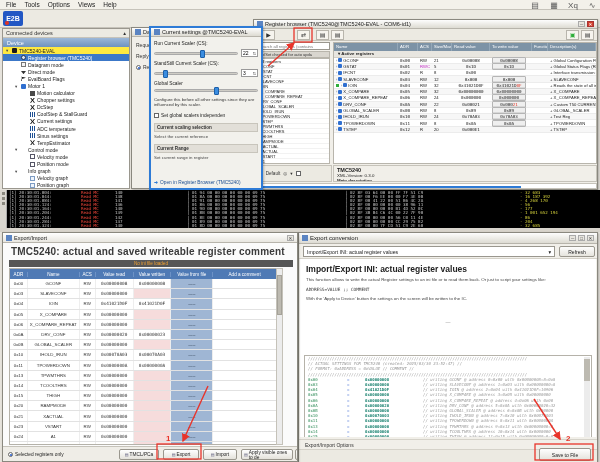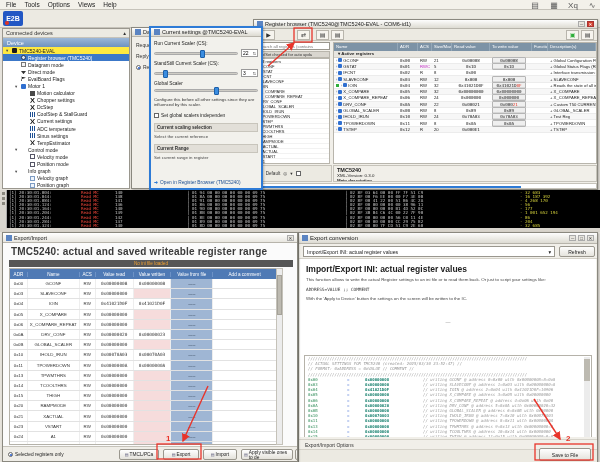--- a/index.html
+++ b/index.html
@@ -659,21 +659,21 @@
   <div class="abs" id="console-gap"></div>
 
   <div class="win" id="ei-win">
     <div class="titlebar">
       <span class="t-ic"></span>
         <span>Export/Import</span>
       <span class="winbtns">
           <span class="wbtn">✕</span>
         </span>
     </div>
-    <div id="ei-heading">TMC5240: actual and saved writeable register range</div>
+    <div id="ei-heading">TMC5240: actual and saved writeable register comment</div>
     <div id="ei-banner">No ini file loaded</div>
     <div id="ei-table">
       <div id="ei-thead">
           <span class="th" style="width: 18px;">ADR</span>
           <span class="th" style="width: 52px;">Name</span>
           <span class="th" style="width: 16px;">ACS</span>
           <span class="th" style="width: 38px;">Value read</span>
           <span class="th" style="width: 38px;">Value written</span>
           <span class="th" style="width: 42px;">Value from file</span>
           <span class="th" style="width: 64px;">Add a comment</span>

